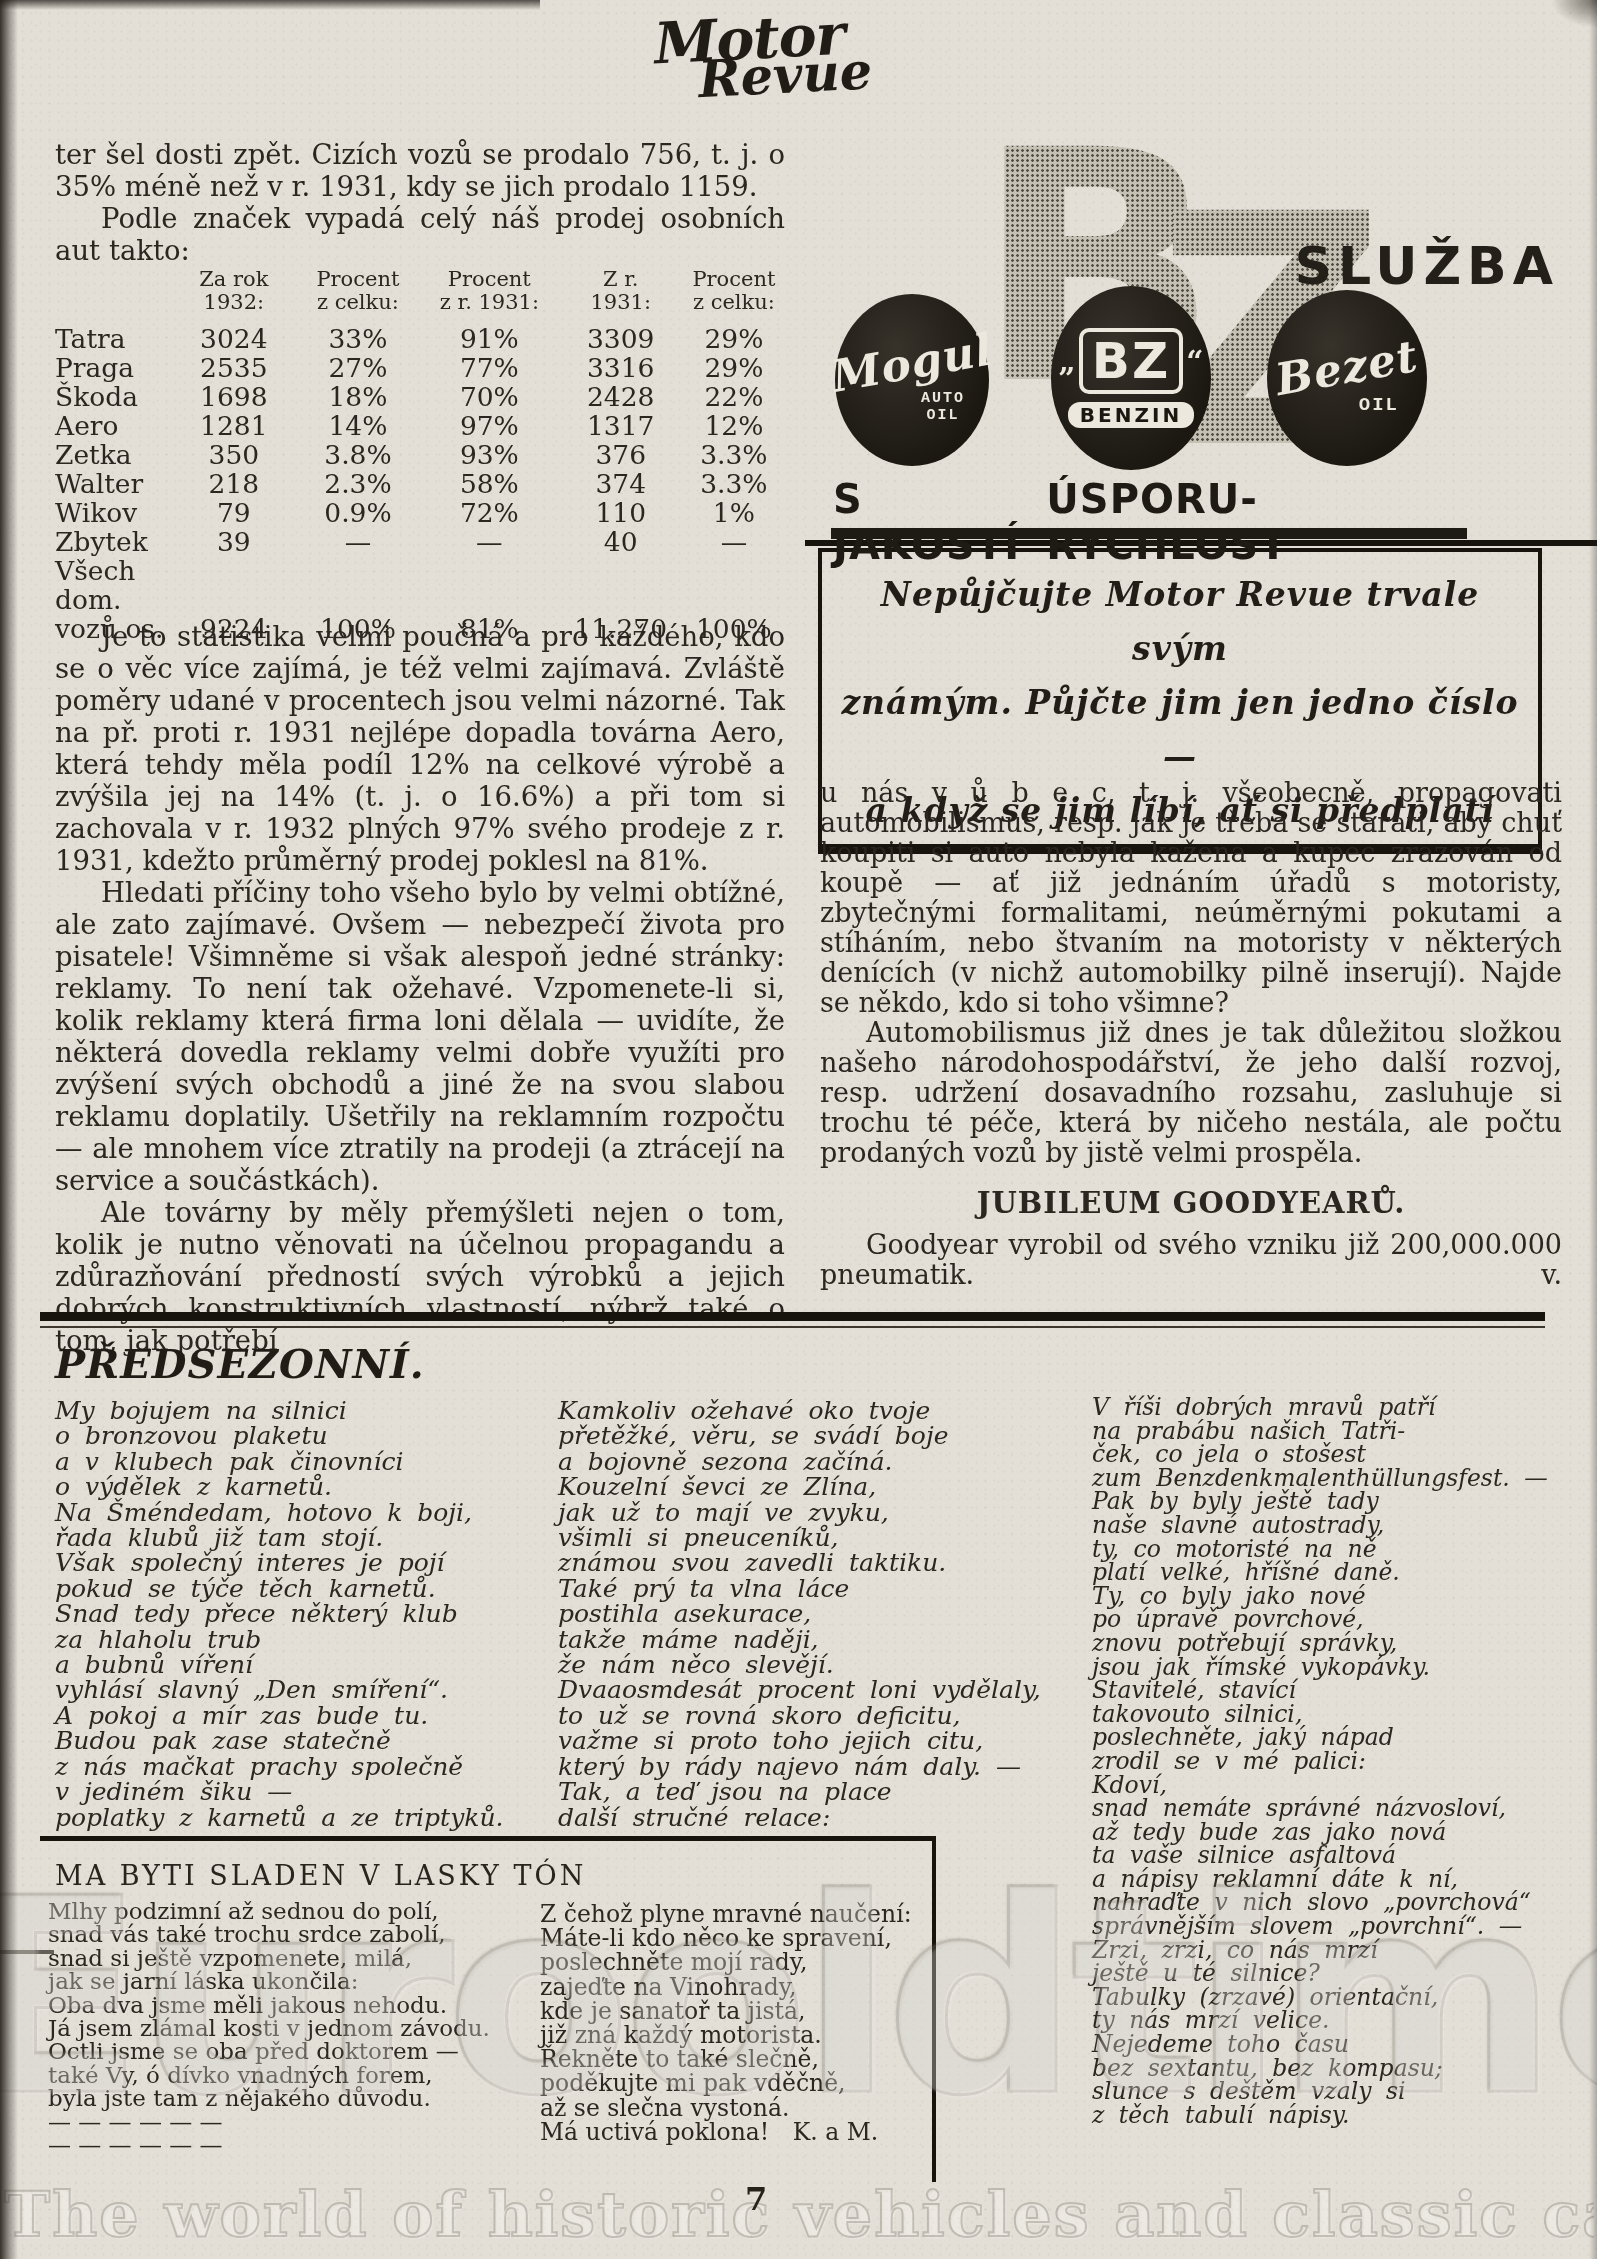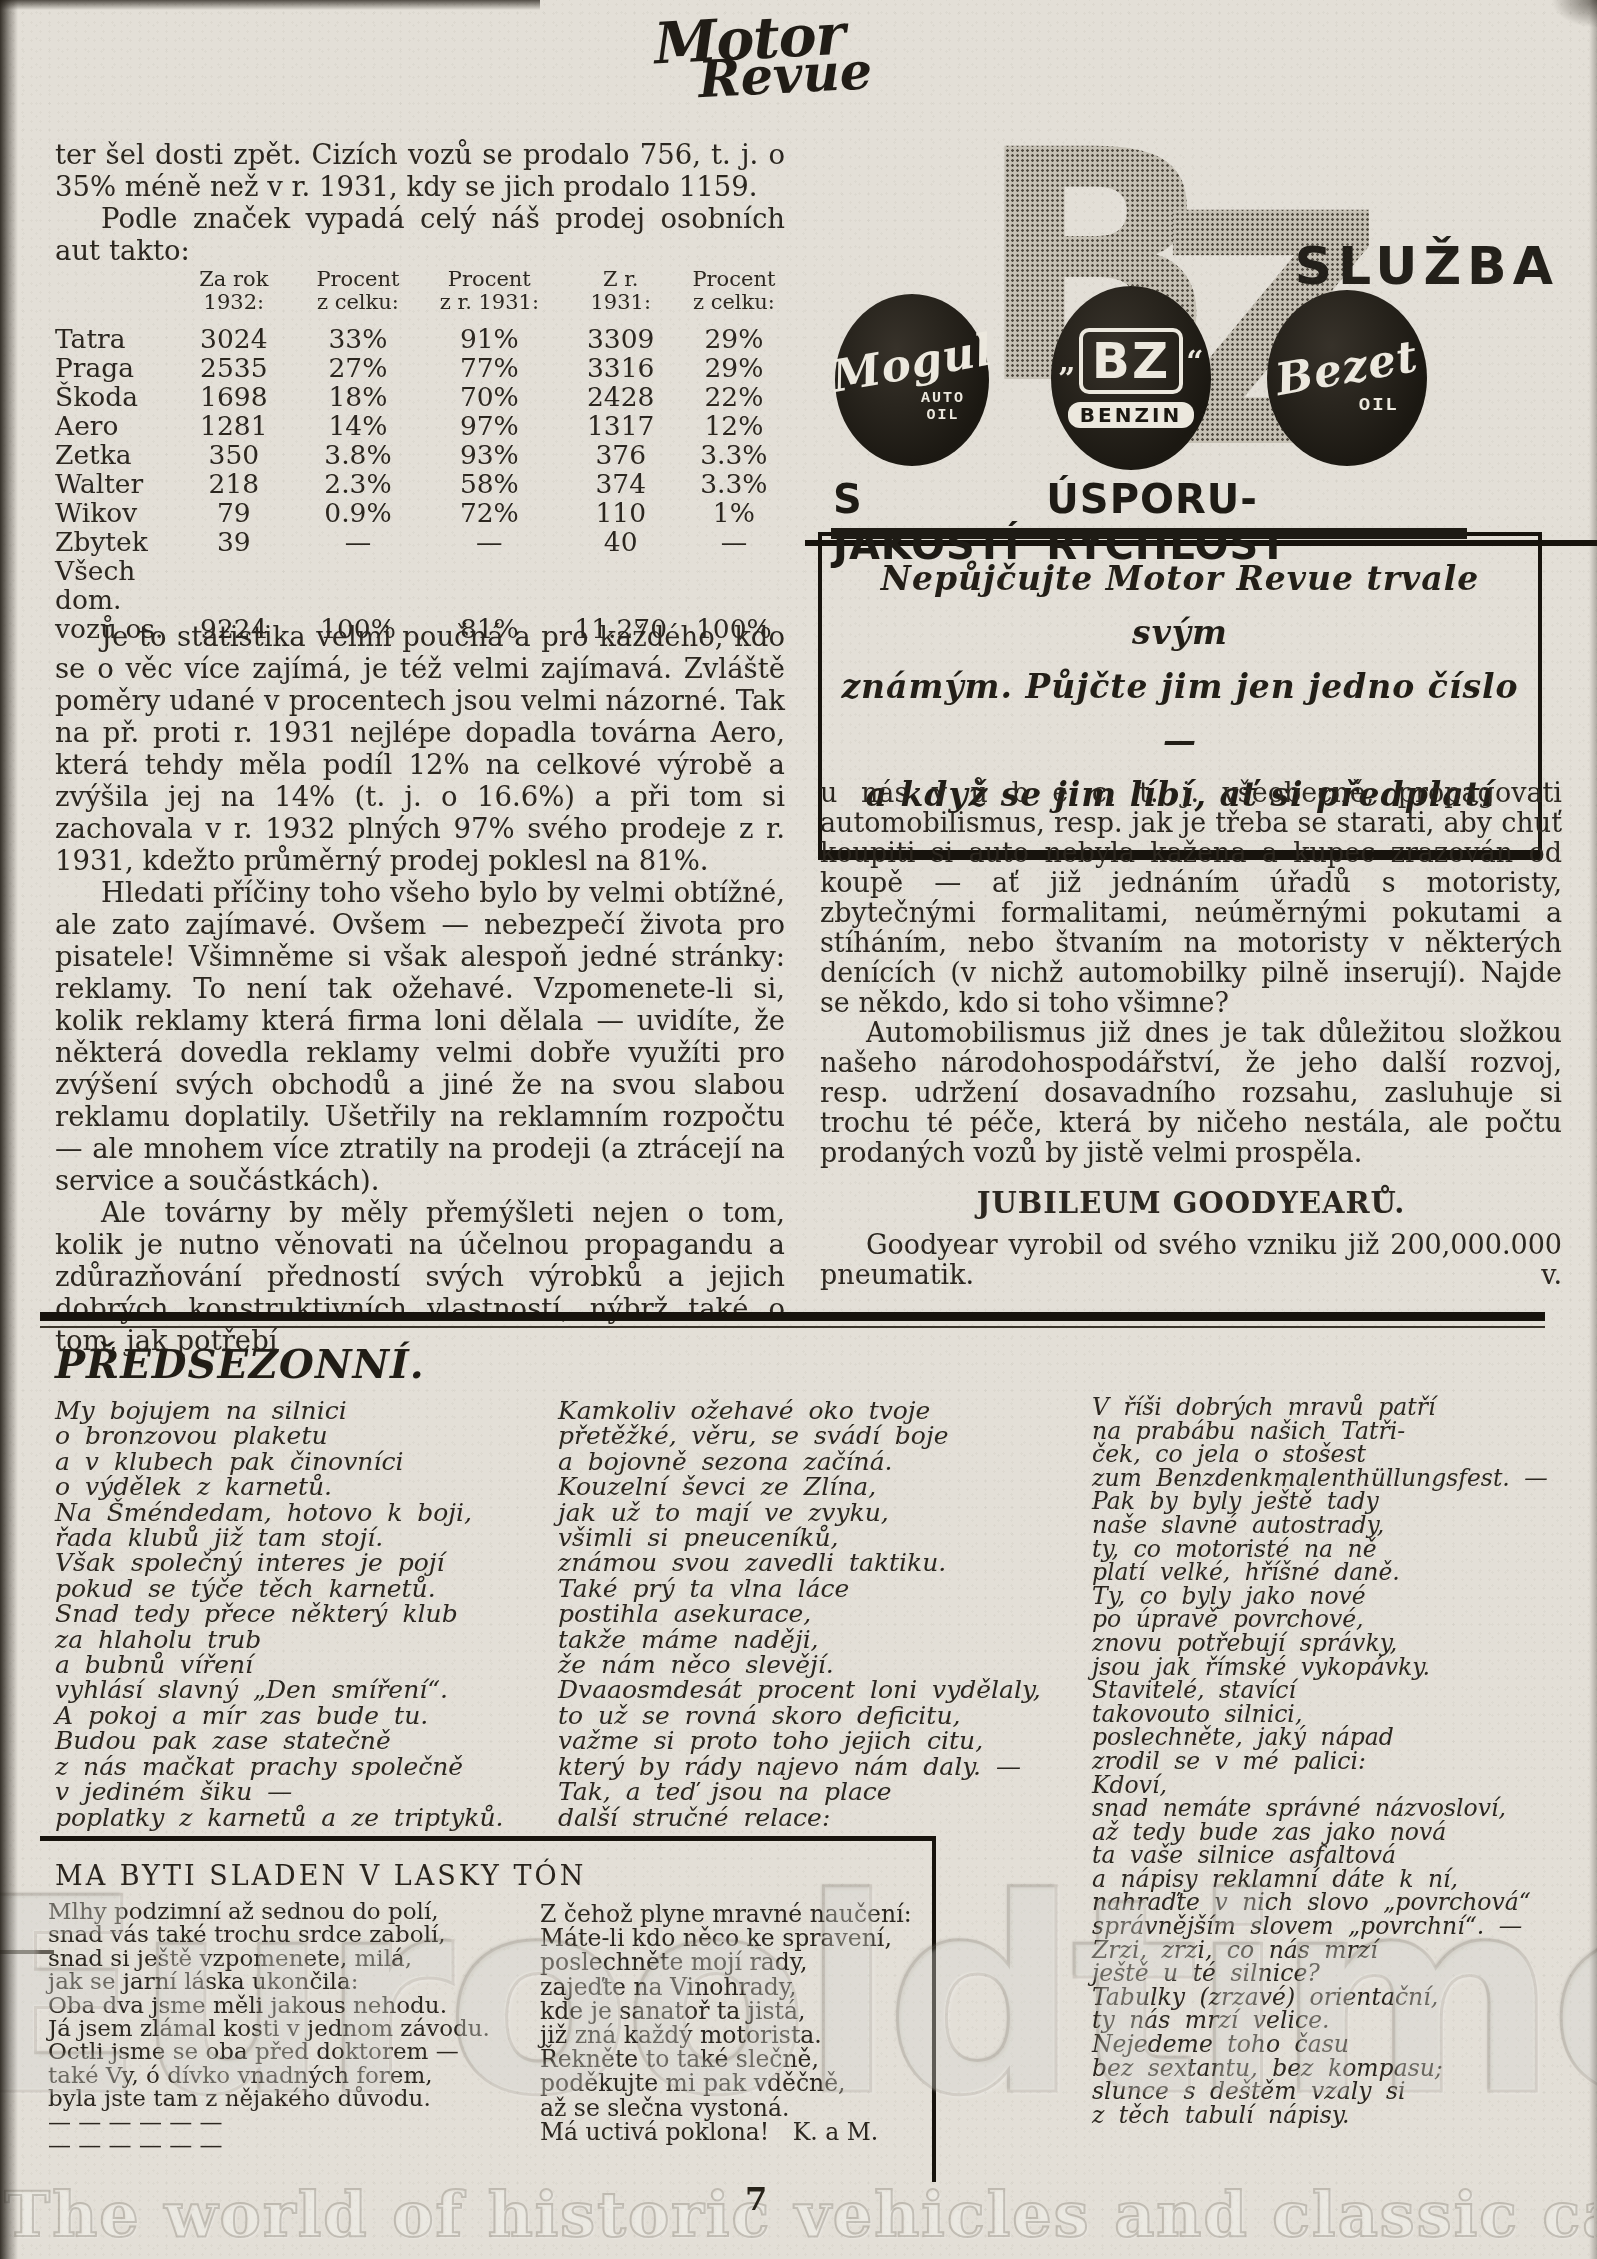--- a/index.html
+++ b/index.html
@@ -65,21 +65,21 @@
   .bz-row{display:flex;align-items:center;}
   .bz-quote{font-size:30px;font-weight:bold;margin:0 3px;}
   .bz-badge{border:4px solid #ece8de;border-radius:10px;padding:0 9px;font-family:"DejaVu Sans","Liberation Sans",sans-serif;font-weight:900;font-size:50px;line-height:58px;letter-spacing:2px;}
   .benzin{margin-top:8px;background:#ece8de;color:#1b1812;border-radius:12px;padding:1px 12px;font-family:"DejaVu Sans","Liberation Sans",sans-serif;font-weight:900;font-size:20px;letter-spacing:3px;}
   #oval-bezet .oval-sub{align-self:flex-end;margin:4px 28px 0 0;font-size:19px;}
   .tagline{position:absolute;left:8px;top:338px;width:630px;display:flex;justify-content:space-between;font-family:"DejaVu Sans","Liberation Sans",sans-serif;font-weight:900;font-size:40px;color:#1e1b15;letter-spacing:1px;z-index:4;}
   .tag-bar{position:absolute;left:6px;top:390px;width:636px;height:11px;background:#1e1b15;z-index:4;}
   #ad-rule{left:805px;top:540px;width:792px;height:6px;background:#17130d;}
 
   
-  #notice{left:818px;top:532px;width:688px;border:4px solid #17130d;border-bottom-width:10px;padding:16px 14px 28px;}
+  #notice{left:818px;top:548px;width:688px;border:4px solid #17130d;border-bottom-width:10px;padding:16px 14px 6px;}
   #notice .line{text-align:center;font-size:33px;line-height:54px;font-weight:bold;font-style:italic;letter-spacing:1px;color:#221e17;}
 
   
   #right-col{left:820px;top:778px;width:742px;font-size:27px;line-height:30px;text-align:justify;}
   #right-col p{margin:0;}
   .jub-heading{text-align:center;font-size:29px;letter-spacing:1px;margin:20px 0 12px;font-weight:bold;}
   .sig{float:right;}
 
   
   #divider{left:40px;top:1312px;width:1505px;height:9px;background:#17130d;}

